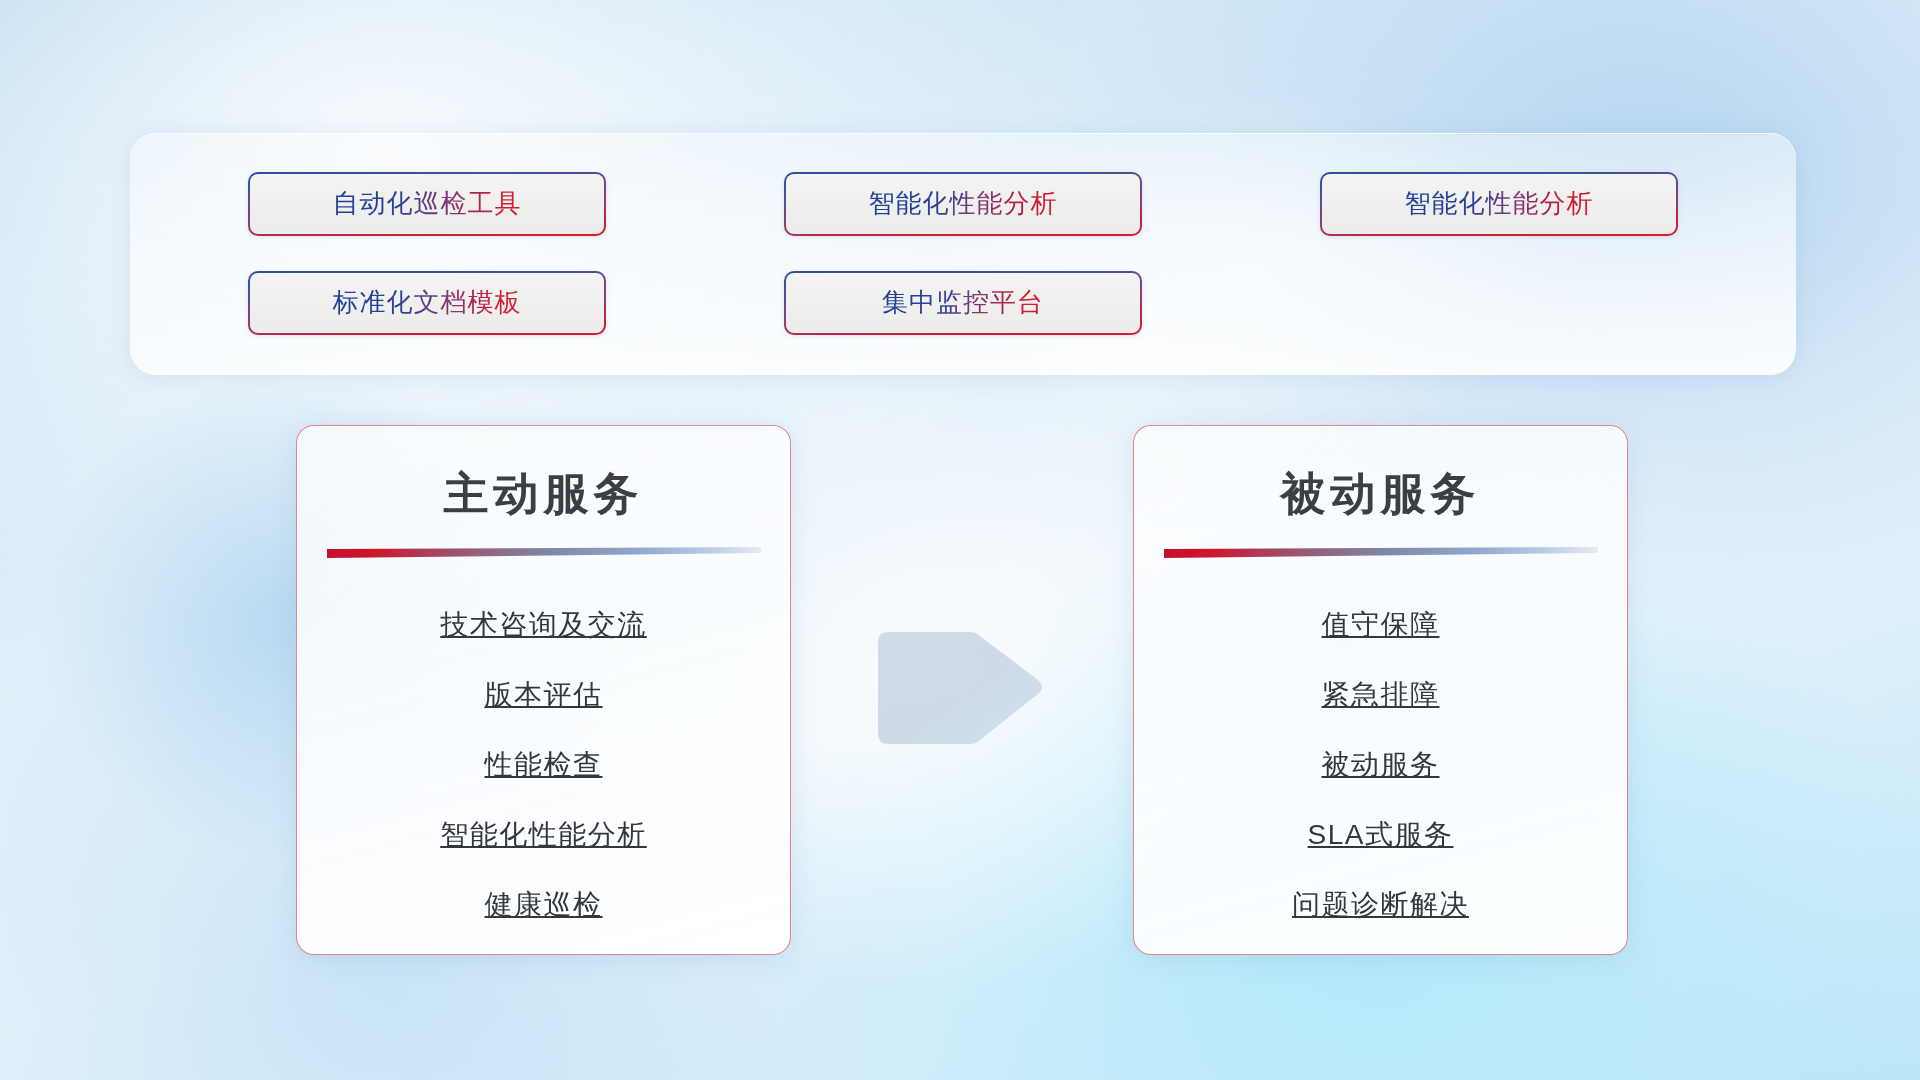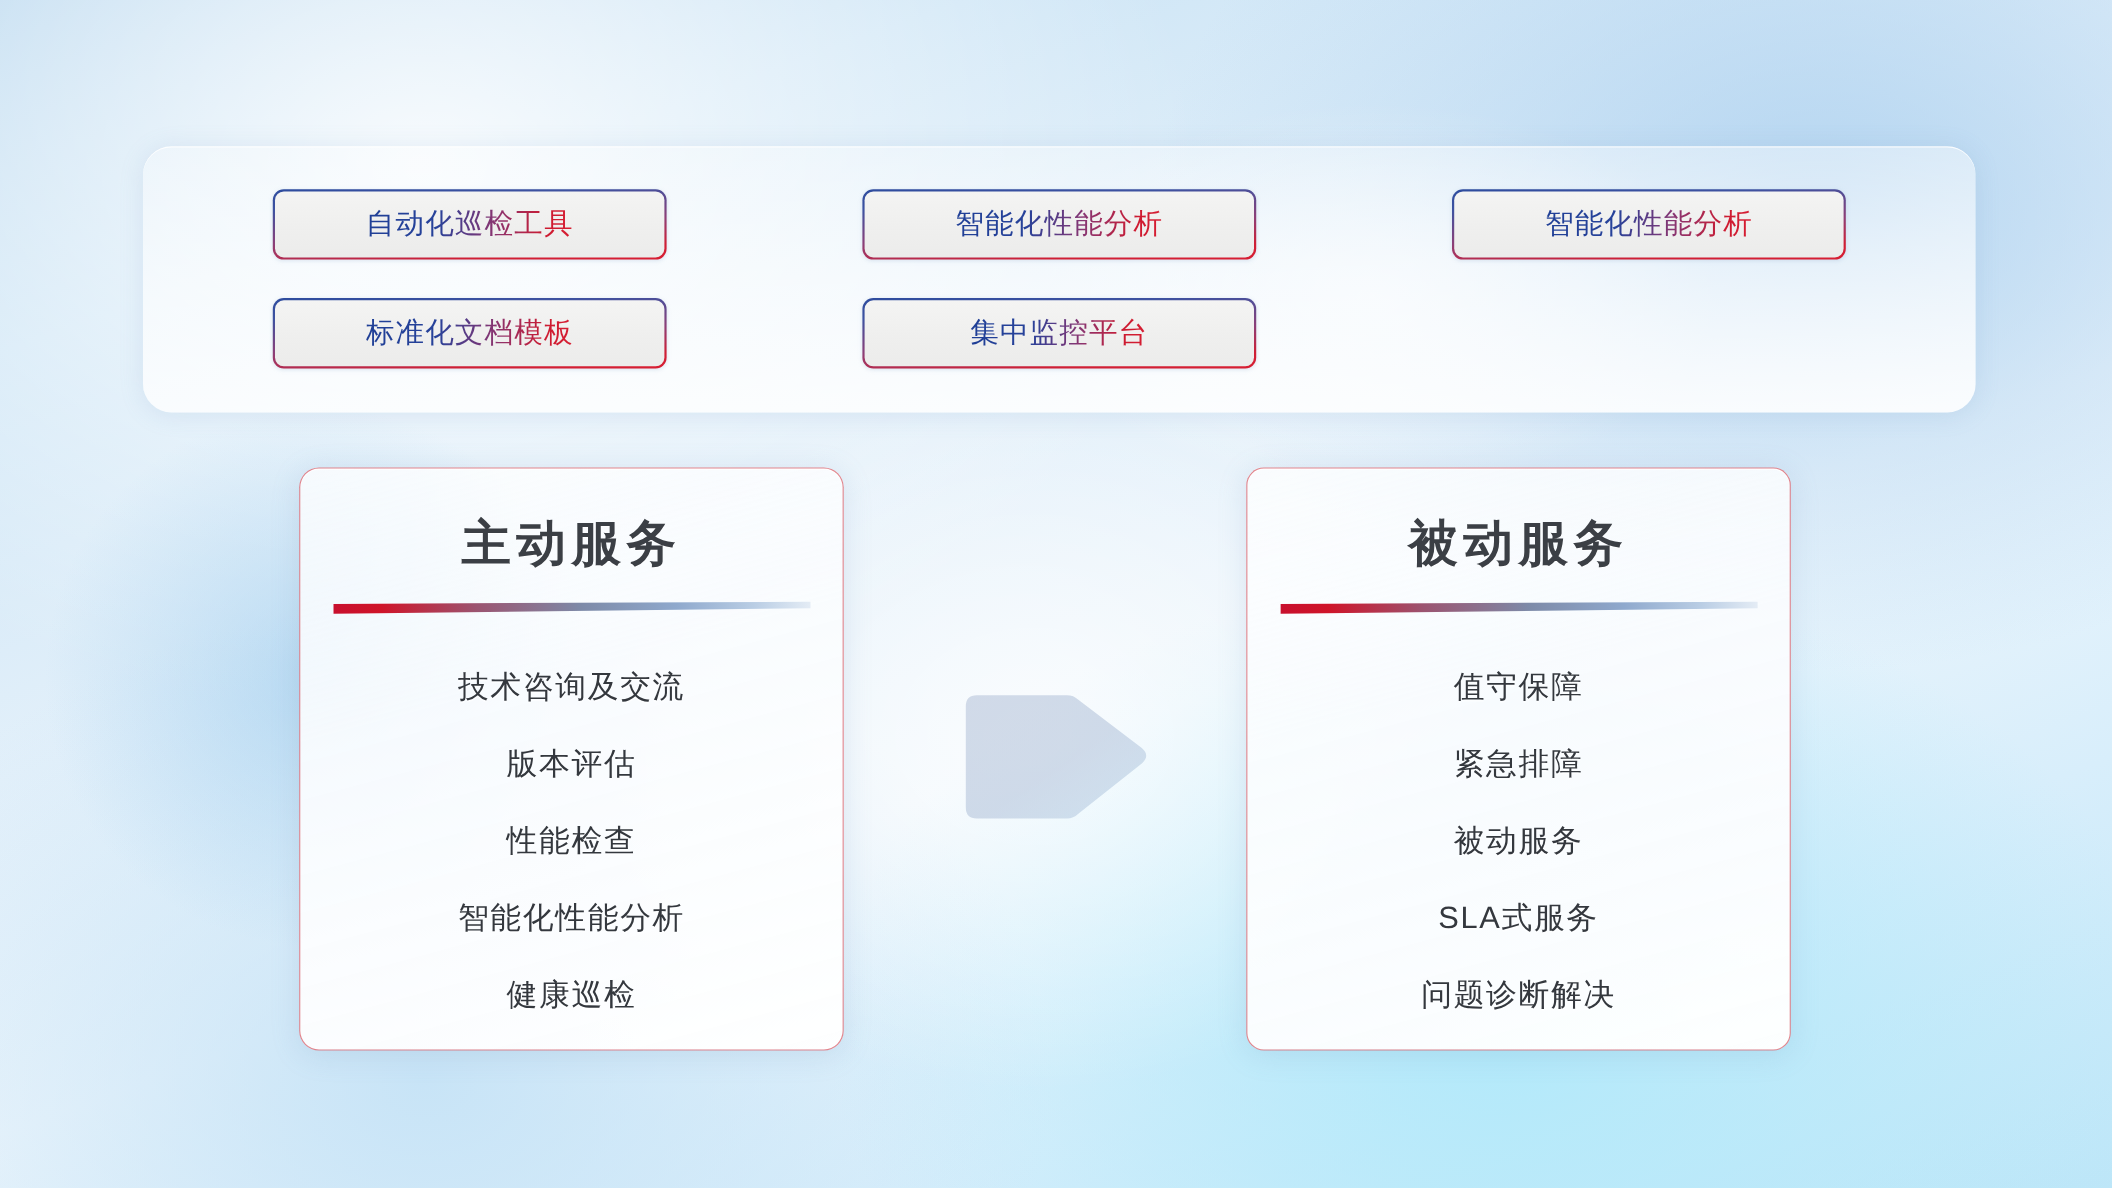--- a/index.html
+++ b/index.html
@@ -93,22 +93,22 @@
   .svc-card{
     position:absolute; top:425px; width:495px; height:530px;
     border-radius:18px;
     background:linear-gradient(165deg, rgba(255,255,255,.74) 0%, rgba(250,252,254,.92) 38%, rgba(255,255,255,.97) 100%);
     border:1px solid rgba(205,34,48,.55);
     box-shadow:0 4px 26px rgba(110,150,190,.18), inset 0 1px 0 rgba(255,255,255,.9);
     z-index:2;
     display:flex; flex-direction:column; align-items:center;
     overflow:hidden;
   }
-  #card-active{ left:272px; }
-  #card-passive{ left:1133px;border-radius:16px; }
+  #card-active{ left:296px; }
+  #card-passive{ left:1133px; }
 
   .svc-title{
     margin-top:38px;
     font-size:45px; font-weight:700; letter-spacing:5px;
     color:#3b3f45;
     text-shadow:0 1px 0 rgba(255,255,255,.75);
   }
   .divider{
     margin-top:22px;
     width:434px; height:14px;
@@ -122,20 +122,21 @@
     display:flex; flex-direction:column; align-items:center;
     gap:0;
   }
   .svc-item{
     font-size:28px; letter-spacing:1.5px;
     color:#34383e;
     line-height:1;
     padding:21px 0;
     text-shadow:0 1px 0 rgba(255,255,255,.6);
     white-space:nowrap;
+    text-decoration:underline;
   }
 
   
   #flow-arrow{
     position:absolute; left:866px; top:618px; width:190px; height:140px; z-index:2;
   }
   #flow-arrow svg{ display:block; width:100%; height:100%; }
 </style>
 </head>
 <body>

